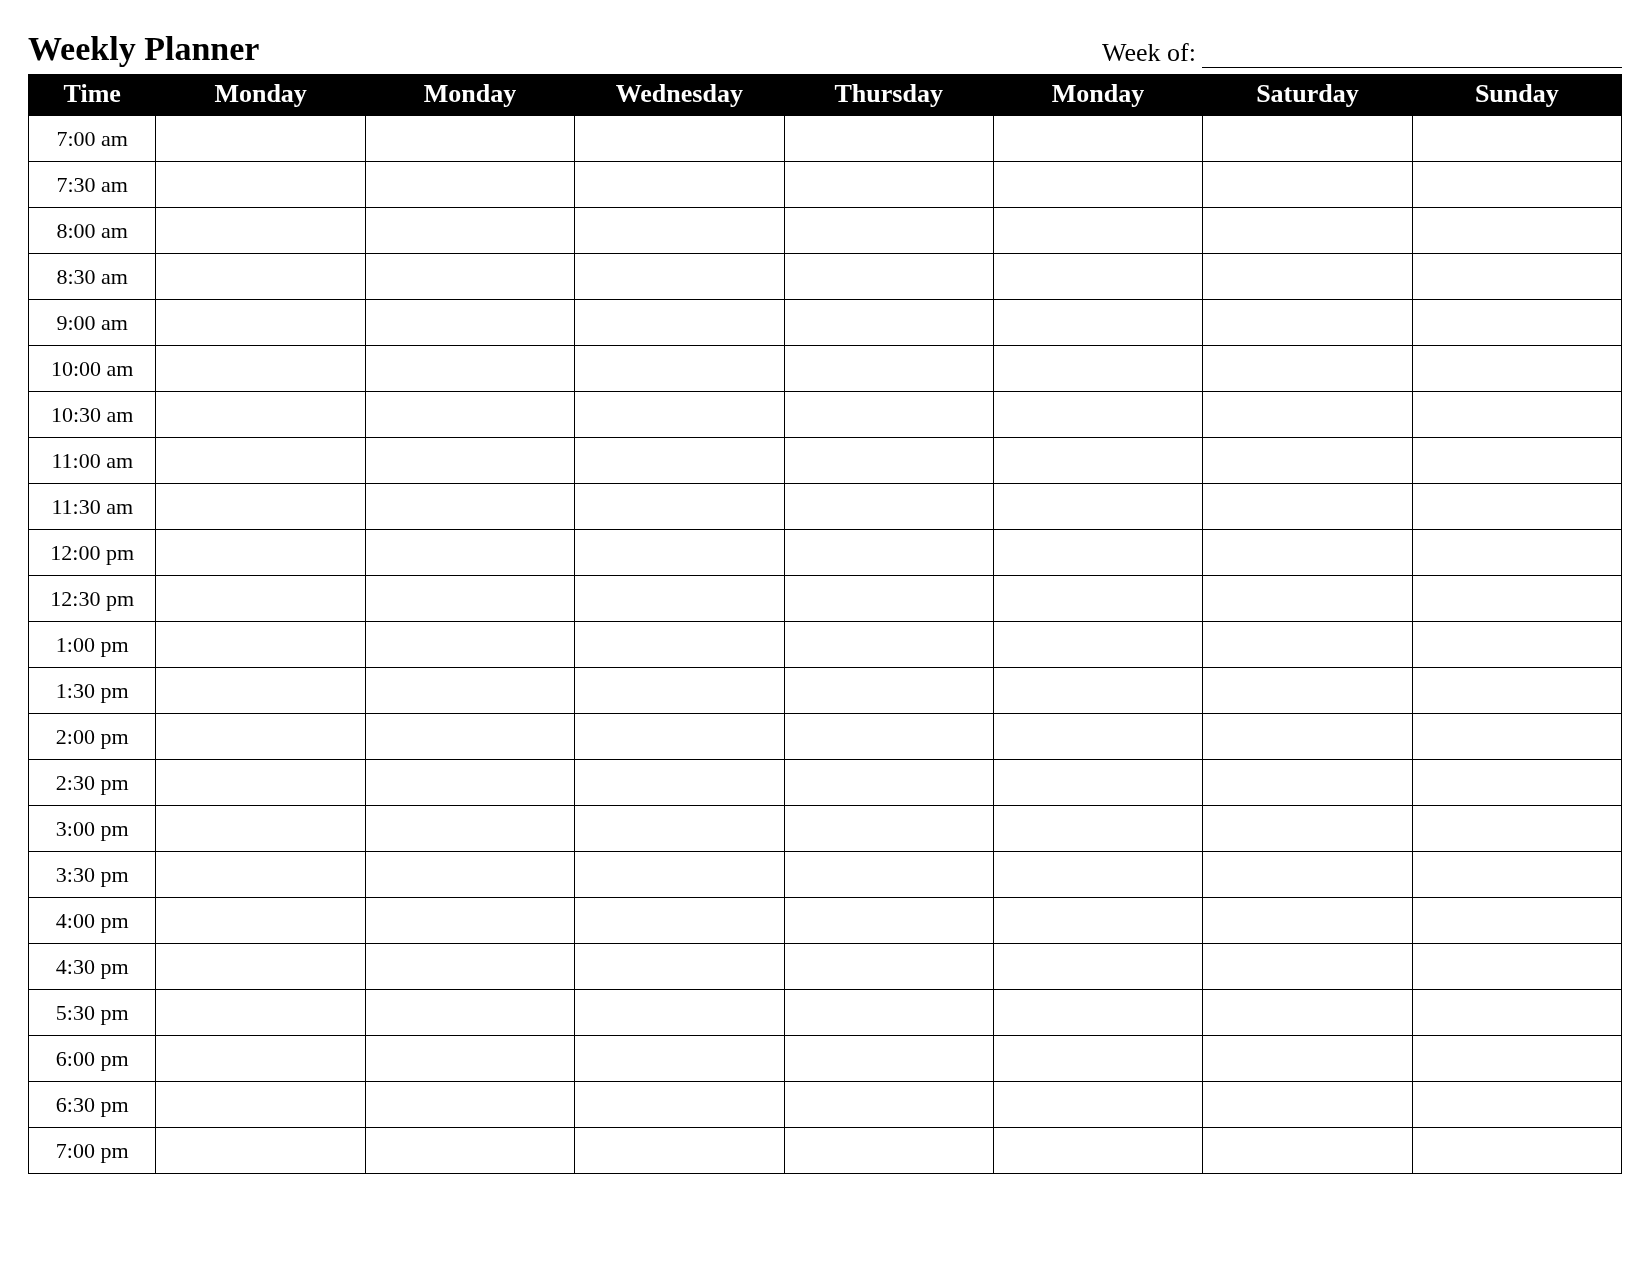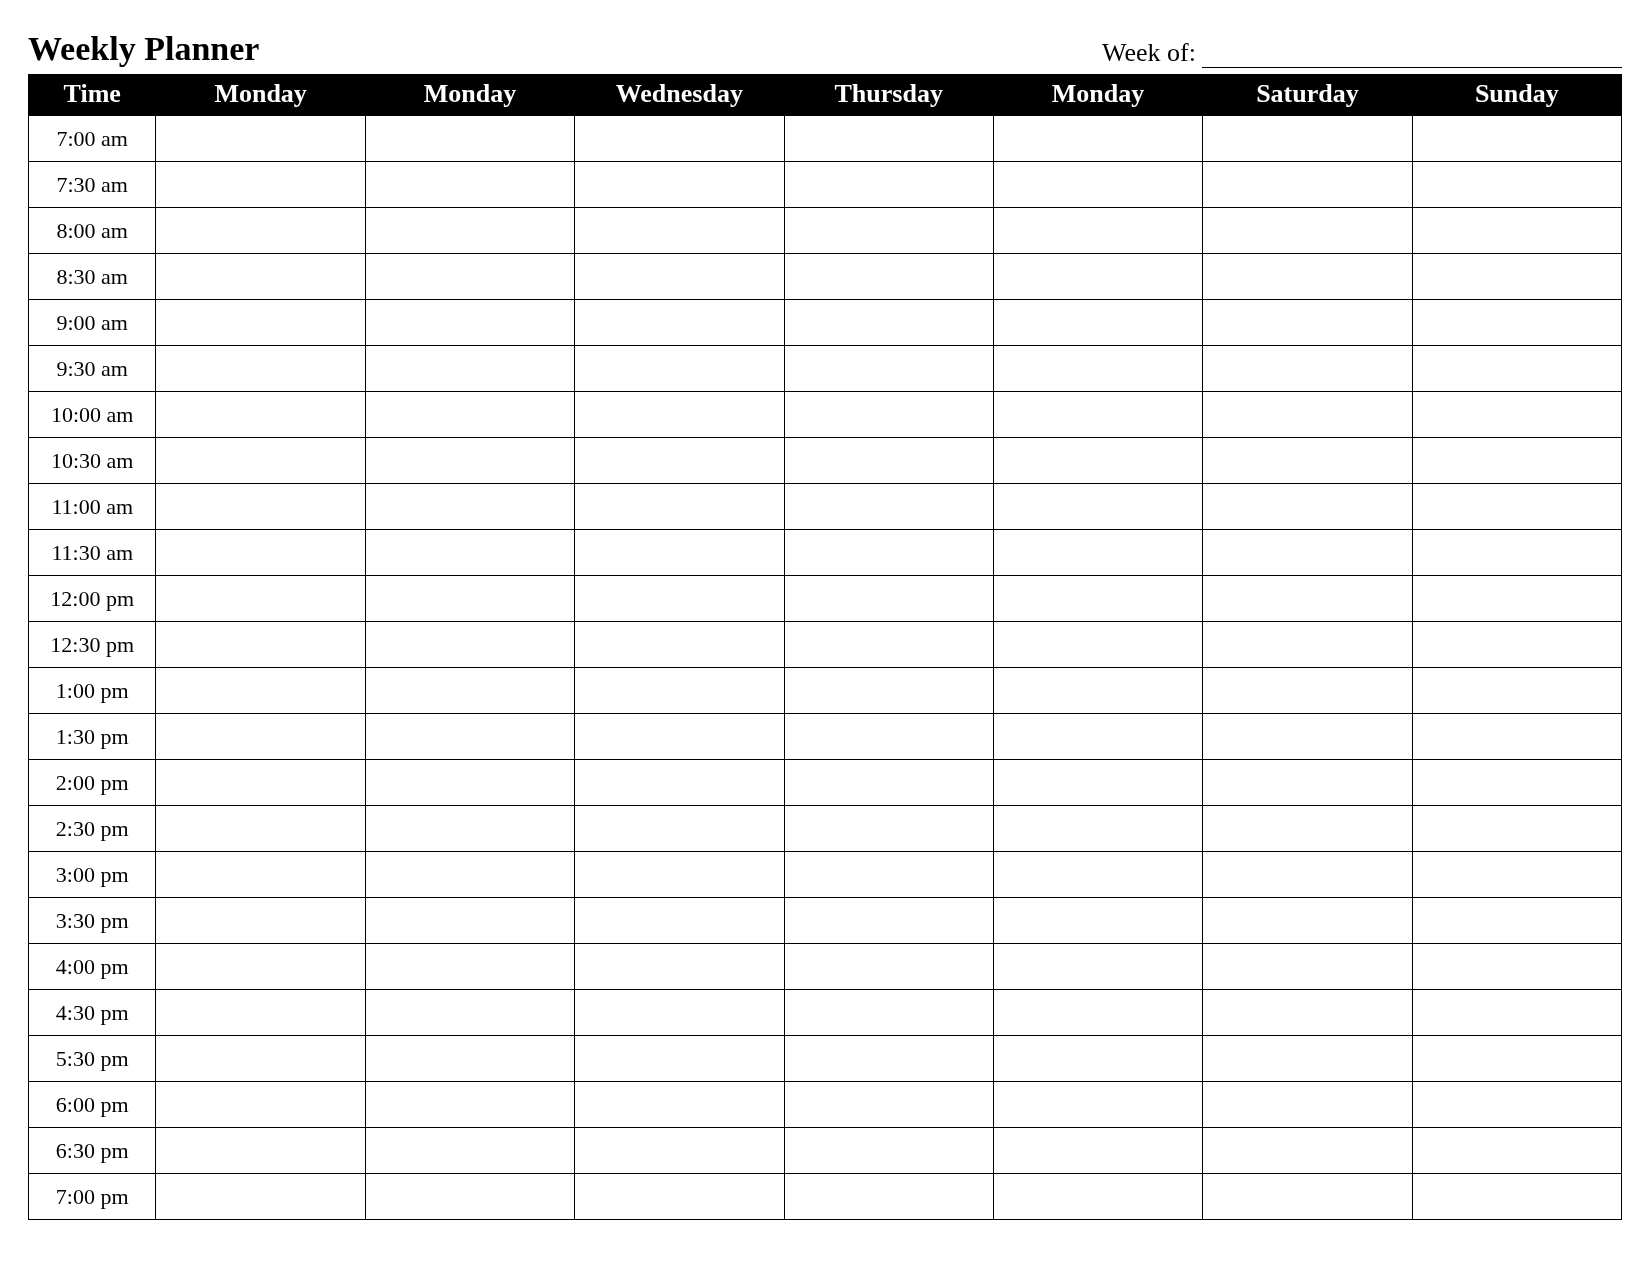--- a/index.html
+++ b/index.html
@@ -145,30 +145,20 @@
         <td class="time-cell">9:00 am</td>
         <td></td>
         <td></td>
         <td></td>
         <td></td>
         <td></td>
         <td></td>
         <td></td>
       </tr>
       <tr>
-        <td class="time-cell">9:30 am</td>
-        <td></td>
-        <td></td>
-        <td></td>
-        <td></td>
-        <td></td>
-        <td></td>
-        <td></td>
-      </tr>
-      <tr>
         <td class="time-cell">10:00 am</td>
         <td></td>
         <td></td>
         <td></td>
         <td></td>
         <td></td>
         <td></td>
         <td></td>
       </tr>
       <tr>

